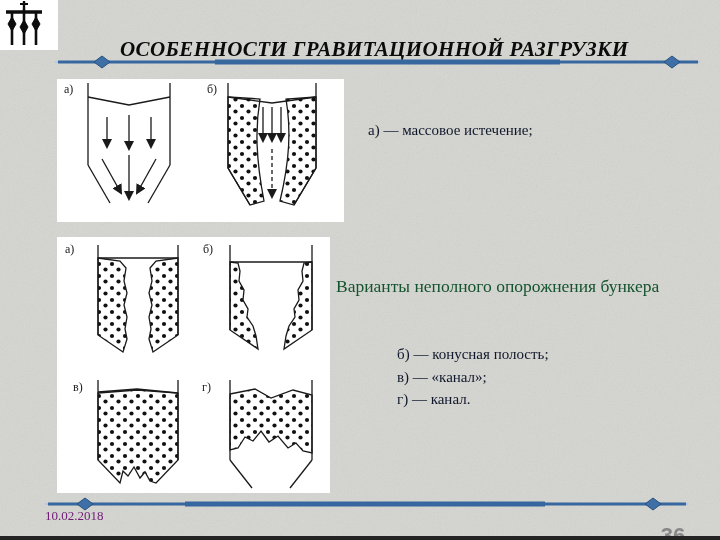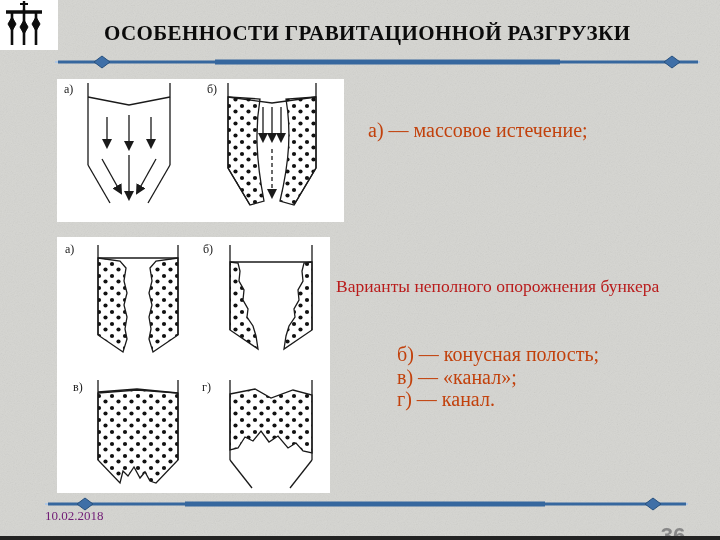--- a/index.html
+++ b/index.html
@@ -6,35 +6,35 @@
   .slide{
     position:relative; width:720px; height:540px; overflow:hidden;
     background:#d5d5d1;
     font-family:"Liberation Serif", serif;
     color:#141414;
   }
   .noise{position:absolute; inset:0; z-index:1; pointer-events:none;}
   .layer{position:absolute; z-index:2;}
   .logo-box{left:0; top:0; width:58px; height:50px; background:#ffffff;}
   .title{
-    left:104px; top:21px; width:600px; margin:0;
-    font-size:21px; font-weight:bold; 
+    left:104px; top:21px; width:600px; margin:16px;
+    font-size:21px; font-weight:bold; font-style:italic;
     letter-spacing:.4px; color:#0b0b0b; white-space:nowrap;
   }
   .divider{left:0; width:720px; height:14px;}
   .divider.top{top:55px;}
   .divider.bottom{top:497px;}
   .imgbox{background:#ffffff;}
   .box1{left:57px; top:79px; width:287px; height:143px;}
   .box2{left:57px; top:237px; width:273px; height:256px;}
-  .caption{font-size:20px; line-height:24px; color:#c2410c;}
+  .caption{font-size:15px; line-height:24px; color:#0f172a;}
   .flow-caption{left:368px; top:118px; width:330px;}
   .section-heading{
     left:336px; top:276px; width:375px;
-    font-size:17.5px; color:#b91c1c; white-space:nowrap;
+    font-size:17.5px; color:#14532d; white-space:nowrap;
   }
   .empty-caption{left:397px; top:343px; width:310px; line-height:22.5px;}
   .footer-date{left:45px; top:508px; font-size:13px; color:#701a75;}
   .page-number{
     left:648px; top:523px; width:50px; text-align:center;
     font-family:"Liberation Sans", sans-serif;
     font-size:22px; font-weight:bold; color:#878787;
   }
   .bottom-edge{left:0; top:536px; width:720px; height:4px; background:#232323;}
   svg text{font-family:"Liberation Serif", serif; font-size:12px; fill:#1a1a1a;}

